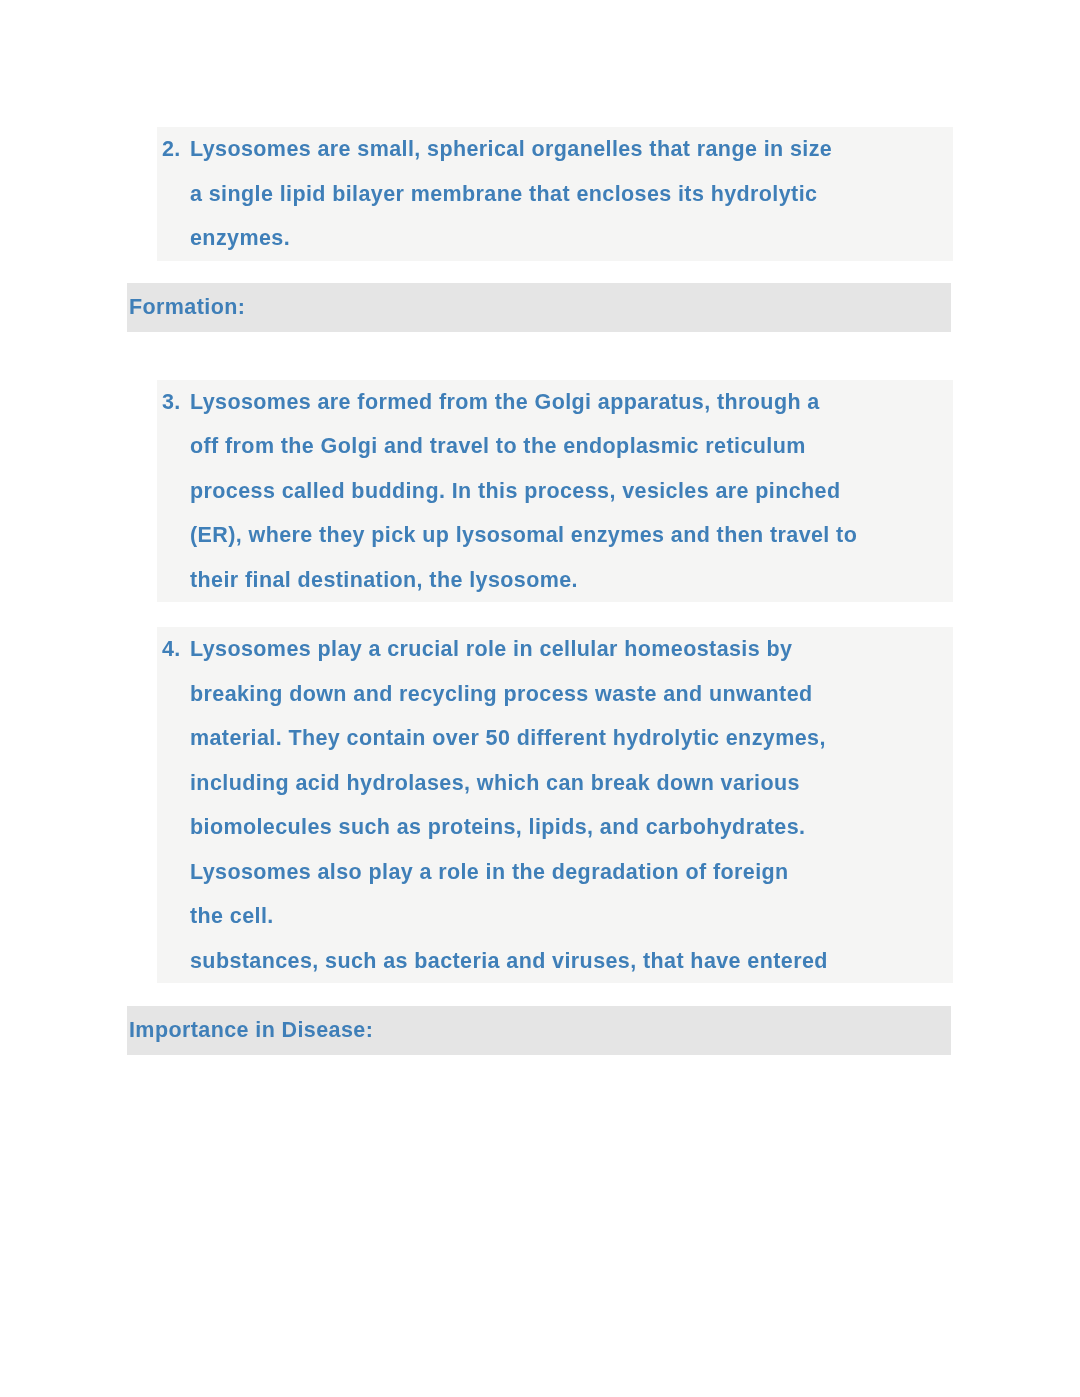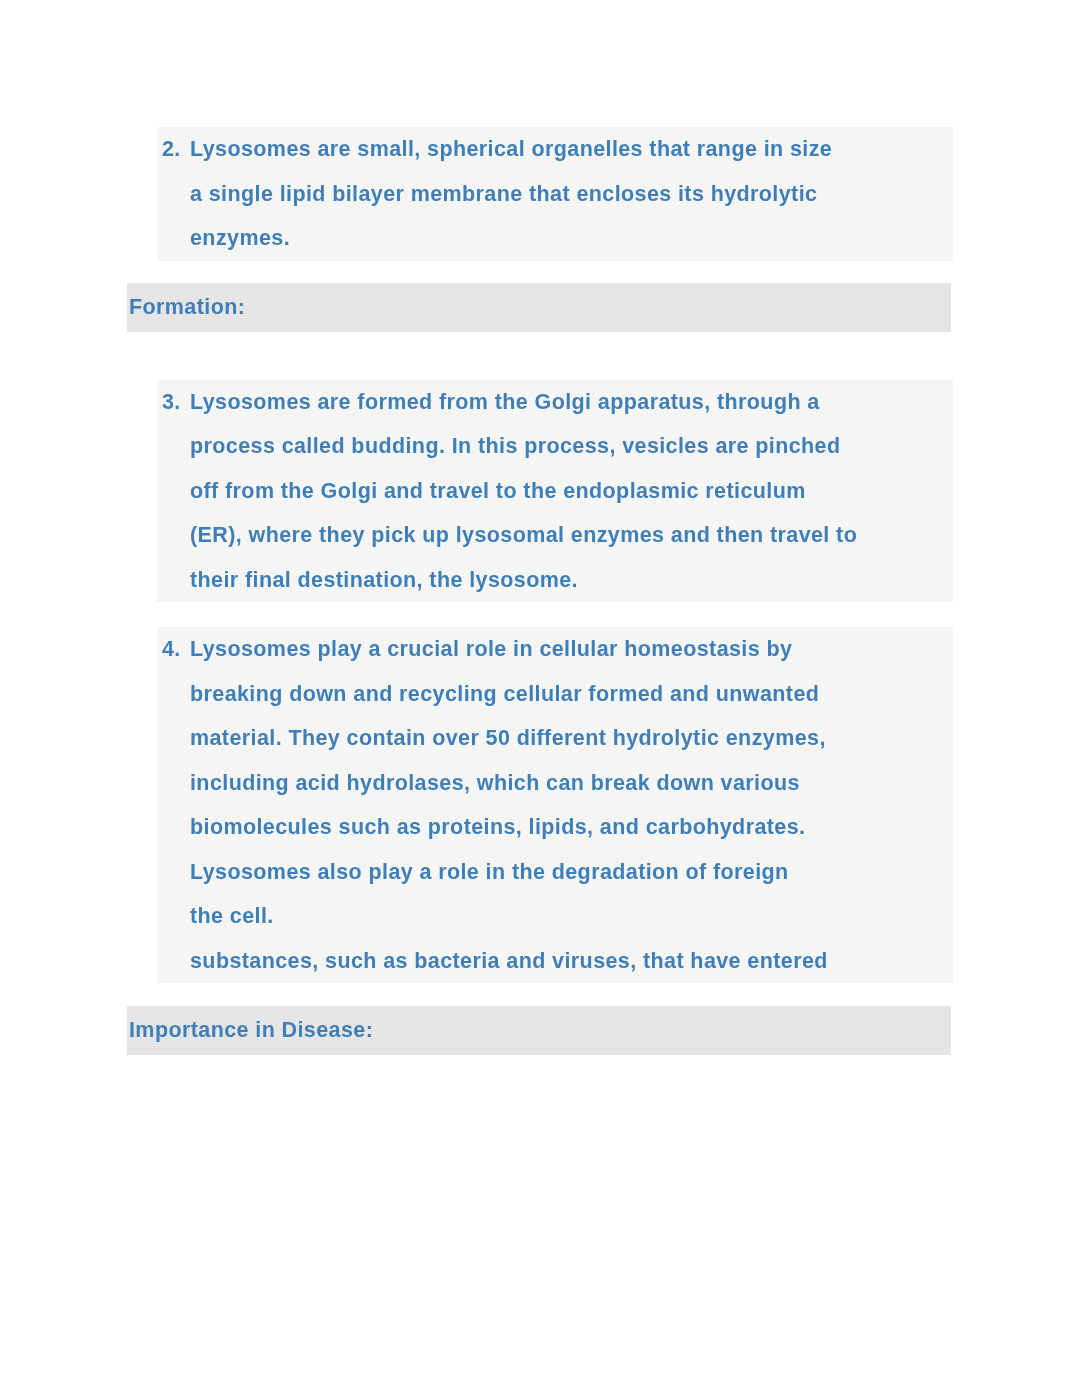--- a/index.html
+++ b/index.html
@@ -63,31 +63,31 @@
       <div class="line">enzymes.</div>
     </div>
 
     <div class="heading-block" style="margin-bottom:48px">
       <div class="line">Formation:</div>
     </div>
 
     <div class="list-block" style="margin-bottom:25px">
       <span class="marker">3.</span>
       <div class="line">Lysosomes are formed from the Golgi apparatus, through a</div>
+      <div class="line">off from the Golgi and travel to the endoplasmic reticulum</div>
       <div class="line">process called budding. In this process, vesicles are pinched</div>
-      <div class="line">off from the Golgi and travel to the endoplasmic reticulum</div>
       <div class="line">(ER), where they pick up lysosomal enzymes and then travel to</div>
       <div class="line">their final destination, the lysosome.</div>
     </div>
 
 
     <div class="list-block" style="margin-bottom:23px">
       <span class="marker">4.</span>
       <div class="line">Lysosomes play a crucial role in cellular homeostasis by</div>
-      <div class="line">breaking down and recycling cellular formed and unwanted</div>
+      <div class="line">breaking down and recycling process waste and unwanted</div>
       <div class="line">material. They contain over 50 different hydrolytic enzymes,</div>
       <div class="line">including acid hydrolases, which can break down various</div>
       <div class="line">biomolecules such as proteins, lipids, and carbohydrates.</div>
       <div class="line">Lysosomes also play a role in the degradation of foreign</div>
       <div class="line">the cell.</div>
       <div class="line">substances, such as bacteria and viruses, that have entered</div>
     </div>
 
     <div class="heading-block">
       <div class="line">Importance in Disease:</div>

